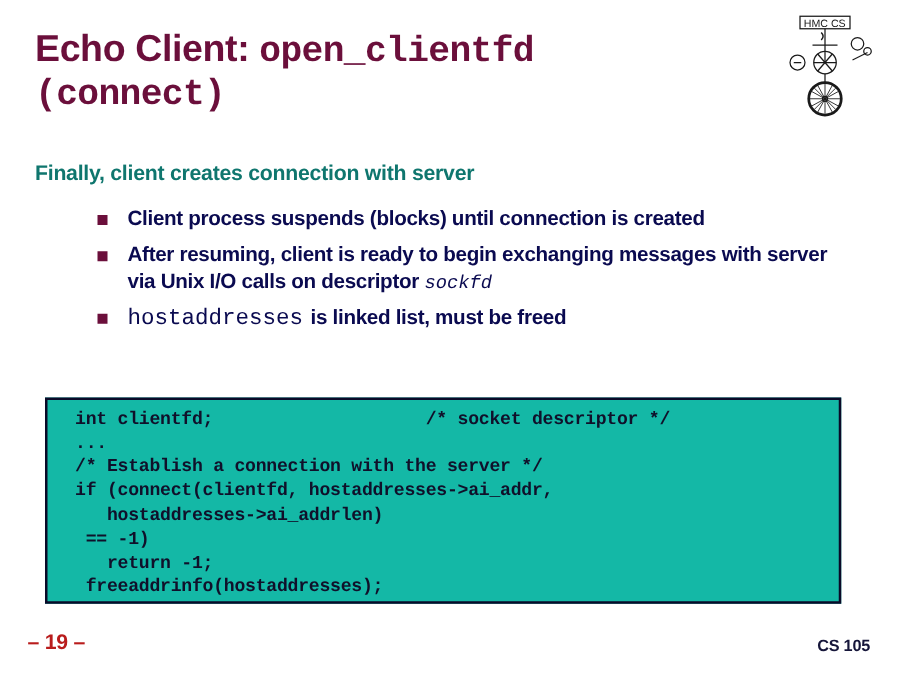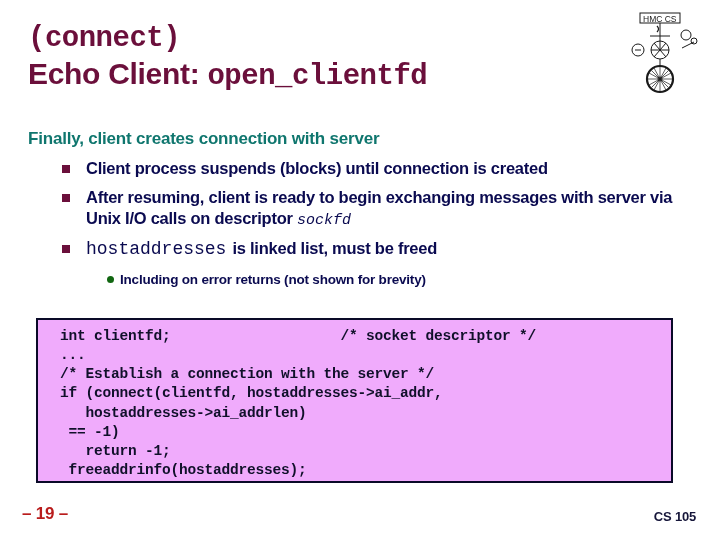--- a/index.html
+++ b/index.html
@@ -59,21 +59,21 @@
   .lvl1 {
     color: #0f766e;
     font-size: 17px;
     font-weight: bold;
     letter-spacing: -0.2px;
     line-height: 1.25;
     margin: 0 0 9px 0;
   }
   .bullet-list {
     list-style: none;
-    margin: 0;
+    margin: 16px;
     padding: 0;
   }
   .bullet {
     position: relative;
     padding-left: 58px;
     color: #0A0A50;
     font-size: 16.5px;
     font-weight: bold;
     letter-spacing: -0.25px;
     line-height: 1.30;
@@ -127,21 +127,21 @@
   }
 
   
   .code-box {
     position: absolute;
     left: 36px;
     top: 318px;
     width: 637px;
     height: 165px;
     box-sizing: border-box;
-    background: #f0abfc;
+    background: #14b8a6;
     border: 2px solid #0A0A28;
     padding: 7px 0 0 22px;
   }
   .code-box pre {
     margin: 0;
     font-family: "Liberation Mono", "DejaVu Sans Mono", monospace;
     font-size: 14.5px;
     line-height: 1.32;
     color: #10102A;
     font-weight: bold;
@@ -167,24 +167,24 @@
     font-size: 13px;
     font-weight: bold;
     letter-spacing: -0.2px;
   }
 </style>
 </head>
 <body>
 
 <div class="title-block">
   <div class="title-line">
-    <span class="title-mono">(connect)</span>
+    <span class="title-sans">Echo Client: </span><span class="title-mono">open_clientfd</span>
   </div>
   <div class="title-line">
-    <span class="title-sans">Echo Client: </span><span class="title-mono">open_clientfd</span>
+    <span class="title-mono">(connect)</span>
   </div>
 </div>
 
 <div class="logo">
   <svg viewBox="0 0 80 92" width="80" height="92" aria-hidden="true">
     <g stroke="#1a1a1a" fill="none" stroke-width="1">
       <rect x="16" y="7" width="40" height="10"></rect>
       <text x="19" y="15.5" font-family="'Liberation Sans', sans-serif" font-size="8.5" fill="#1a1a1a" stroke="none">HMC CS</text>
       <line x1="36" y1="17" x2="36" y2="30"></line>
       <path d="M33 20 q3 3 0 6" stroke-width="1.2"></path>
@@ -231,26 +231,20 @@
       <span class="marker"></span>
       <span>After resuming, client is ready to begin exchanging messages with server via Unix I/O calls on descriptor </span><span class="mono">sockfd</span>
     </li>
 
     <li class="bullet">
       <span class="marker"></span>
       <span class="mono-lead">hostaddresses</span><span>is linked list, must be freed</span>
     </li>
   </ul>
 
-  <ul class="sub-list">
-    <li class="sub-bullet">
-      <span class="marker-round"></span>
-      <span>Including on error returns (not shown for brevity)</span>
-    </li>
-  </ul>
 
 </div>
 
 <div class="code-box">
   <pre id="code-pre">int clientfd;                    /* socket descriptor */
 ...
 /* Establish a connection with the server */
 if (connect(clientfd, hostaddresses-&gt;ai_addr,
    hostaddresses-&gt;ai_addrlen)
  == -1)

